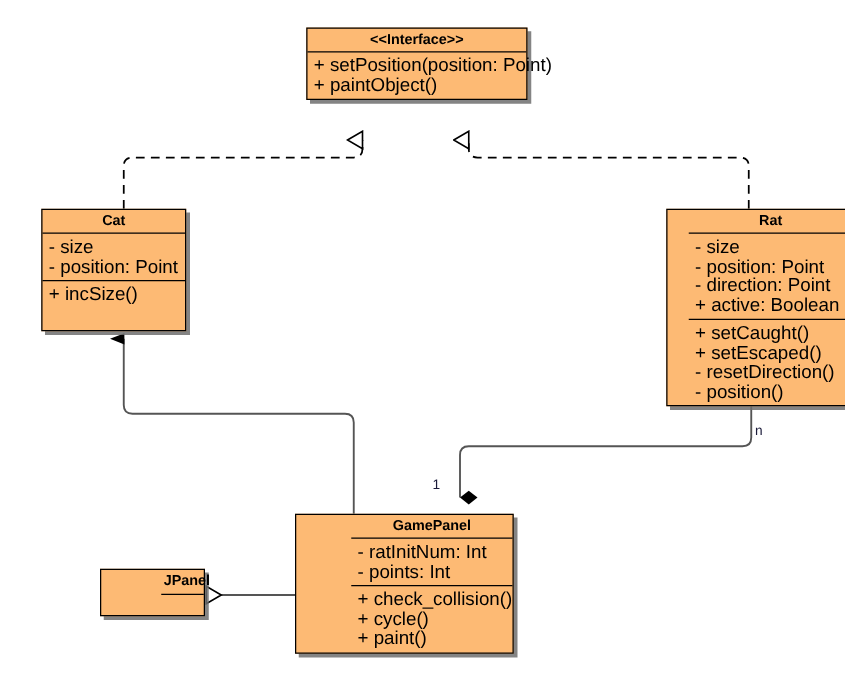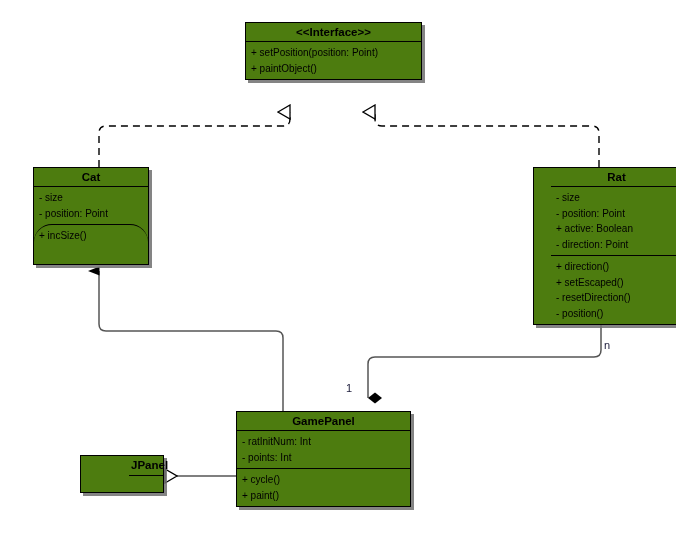--- a/index.html
+++ b/index.html
@@ -24,21 +24,21 @@
     top: 0;
     width: 676px;
     height: 559px;
     pointer-events: none;
   }
 
   
   .uml-box {
     position: absolute;
     box-sizing: border-box;
-    background: #4d7c0f;
+    background: #fdba74;
     border: 1.6px solid #000000;
     box-shadow: 3px 3px 0 0 rgba(110,110,110,0.85);
     z-index: 5;
   }
   .uml-header {
     box-sizing: border-box;
     text-align: center;
     font-weight: bold;
     font-size: 11.5px;
     color: #000000;
@@ -60,35 +60,35 @@
     padding: 3px 5px 3px 5px;
     font-size: 11.5px;
     color: #000000;
     line-height: 15.5px;
   }
   .uml-compartment + .uml-compartment {
     border-top: 1.6px solid #000000;
   }
   .uml-compartment .row {
     white-space: nowrap;
-    font-size: 10px;
+    font-size: 15px;
   }
   .uml-compartment.empty-body {
     min-height: 16px;
     padding: 0;
   }
 
   
   #box-guiobject { left: 245px; top: 22px;  width: 177px; }
   #box-cat       { left: 33px;  top: 167px; width: 116px; }
   #box-rat       { left: 533px; top: 167px; width: 150px; padding-left: 17px; }
-  #box-gamepanel { left: 236px; top: 411px; width: 175px; }
+  #box-gamepanel { left: 236px; top: 411px; width: 175px; padding-left: 44px; }
   #box-jpanel    { left: 80px;  top: 455px; width: 84px; padding-left: 48px;  }
 
-  #box-cat .methods   { min-height: 40px; border-radius: 18px; }
+  #box-cat .methods   { min-height: 40px; }
   #box-jpanel .uml-header { line-height: 15px; }
 
   
   .mult-label {
     position: absolute;
     font-size: 11px;
     color: #1b1b3a;
     font-family: "Liberation Sans", sans-serif;
     z-index: 6;
   }
@@ -158,40 +158,41 @@
     </div>
   </div>
 
   <div class="uml-box" id="box-rat">
     <div class="uml-header">
       <span class="cname">Rat</span>
     </div>
     <div class="uml-compartment attributes">
       <div class="row">- size</div>
       <div class="row">- position: Point</div>
+      <div class="row">- direction: Point</div>
       <div class="row">+ active: Boolean</div>
-      <div class="row">- direction: Point</div>
-    </div>
-    <div class="uml-compartment methods">
-      <div class="row">+ direction()</div>
+    </div>
+    <div class="uml-compartment methods">
+      <div class="row">+ setCaught()</div>
       <div class="row">+ setEscaped()</div>
       <div class="row">- resetDirection()</div>
       <div class="row">- position()</div>
     </div>
   </div>
 
   <div class="uml-box" id="box-gamepanel">
     <div class="uml-header">
       <span class="cname">GamePanel</span>
     </div>
     <div class="uml-compartment attributes">
       <div class="row">- ratInitNum: Int</div>
       <div class="row">- points: Int</div>
     </div>
     <div class="uml-compartment methods">
+      <div class="row">+ check_collision()</div>
       <div class="row">+ cycle()</div>
       <div class="row">+ paint()</div>
     </div>
   </div>
 
   <div class="uml-box" id="box-jpanel">
     <div class="uml-header">
       <span class="cname">JPanel</span>
     </div>
     <div class="uml-compartment empty-body"></div>

